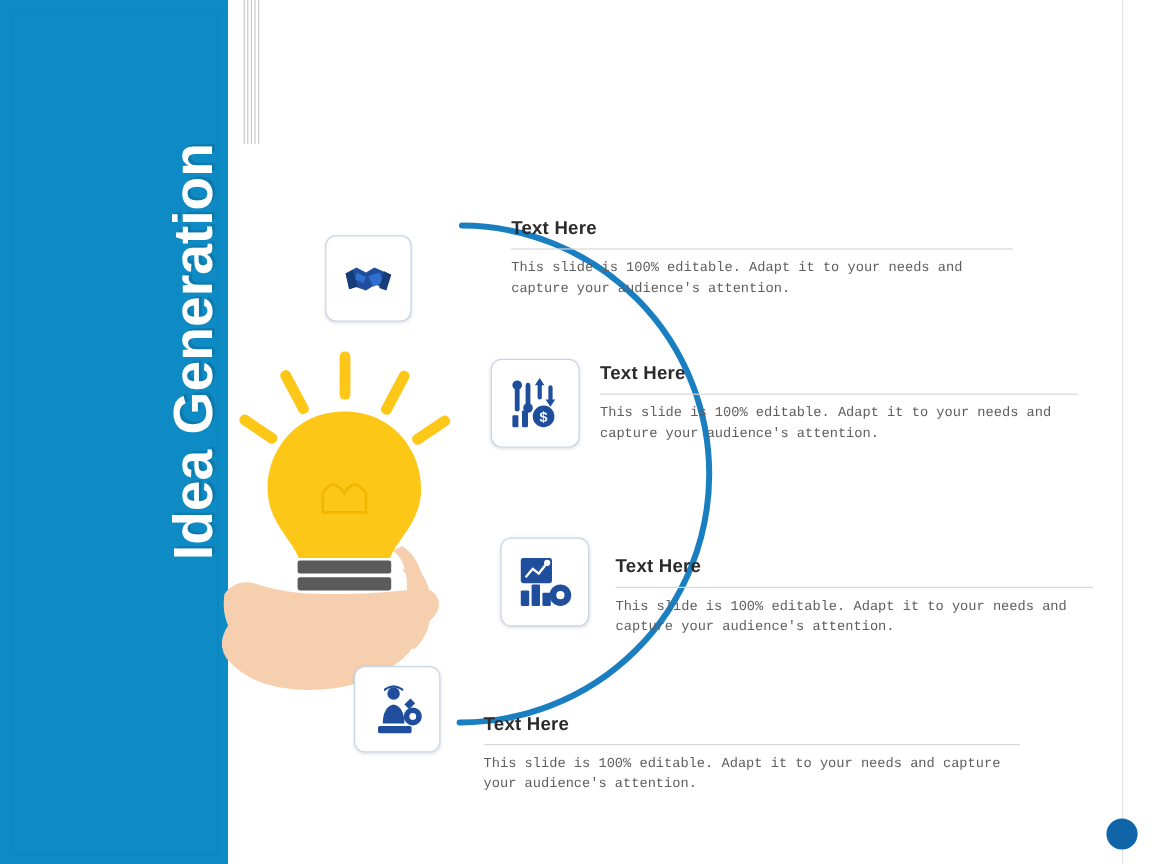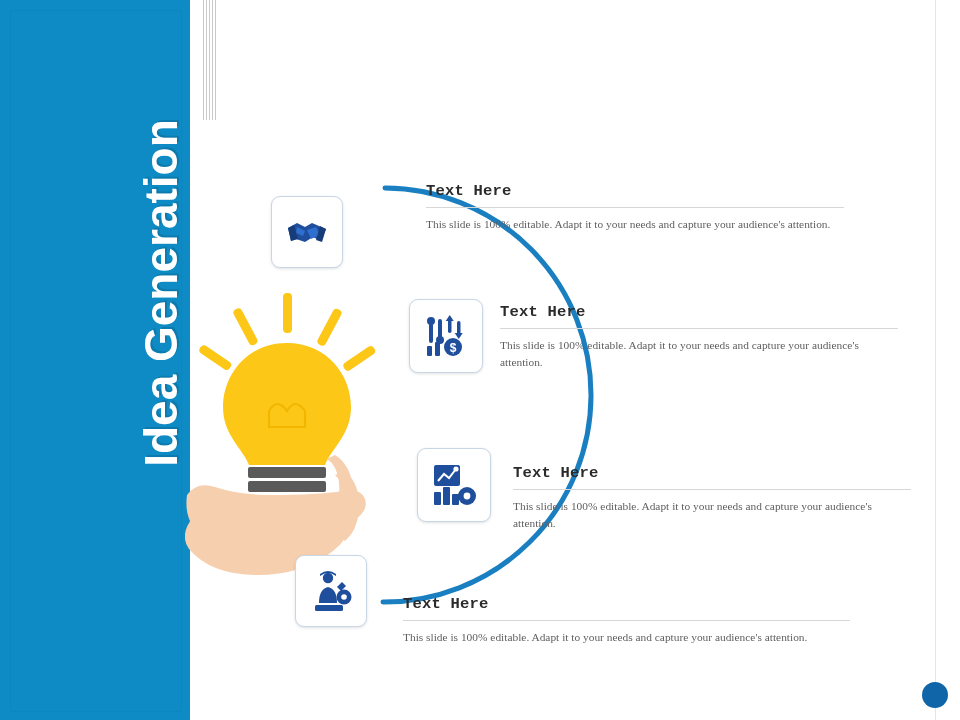--- a/index.html
+++ b/index.html
@@ -111,32 +111,32 @@
   
   .block {
     position: absolute;
   }
   .block .title {
     font-size: 15.5px;
     font-weight: bold;
     color: #2b2b2b;
     letter-spacing: 0.2px;
     margin: 0 0 7px 0;
-    font-family: Liberation Mono, monospace;
+    font-family: Liberation Sans, sans-serif;
   }
   .block .rule {
     height: 1px;
     background: #d7d7d7;
     margin-bottom: 8px;
   }
   .block .body {
     font-size: 11.4px;
     line-height: 16.5px;
     color: #5f5f5f;
-    font-family: Liberation Serif, serif;
+    font-family: Liberation Mono, monospace;
   }
 
   .b1 { left: 426px; top: 182px; width: 418px; }
   .b2 { left: 500px; top: 303px; width: 398px; }
   .b3 { left: 513px; top: 464px; width: 398px; }
   .b4 { left: 403px; top: 595px; width: 447px; }
 
   
   .badge {
     position: absolute;

